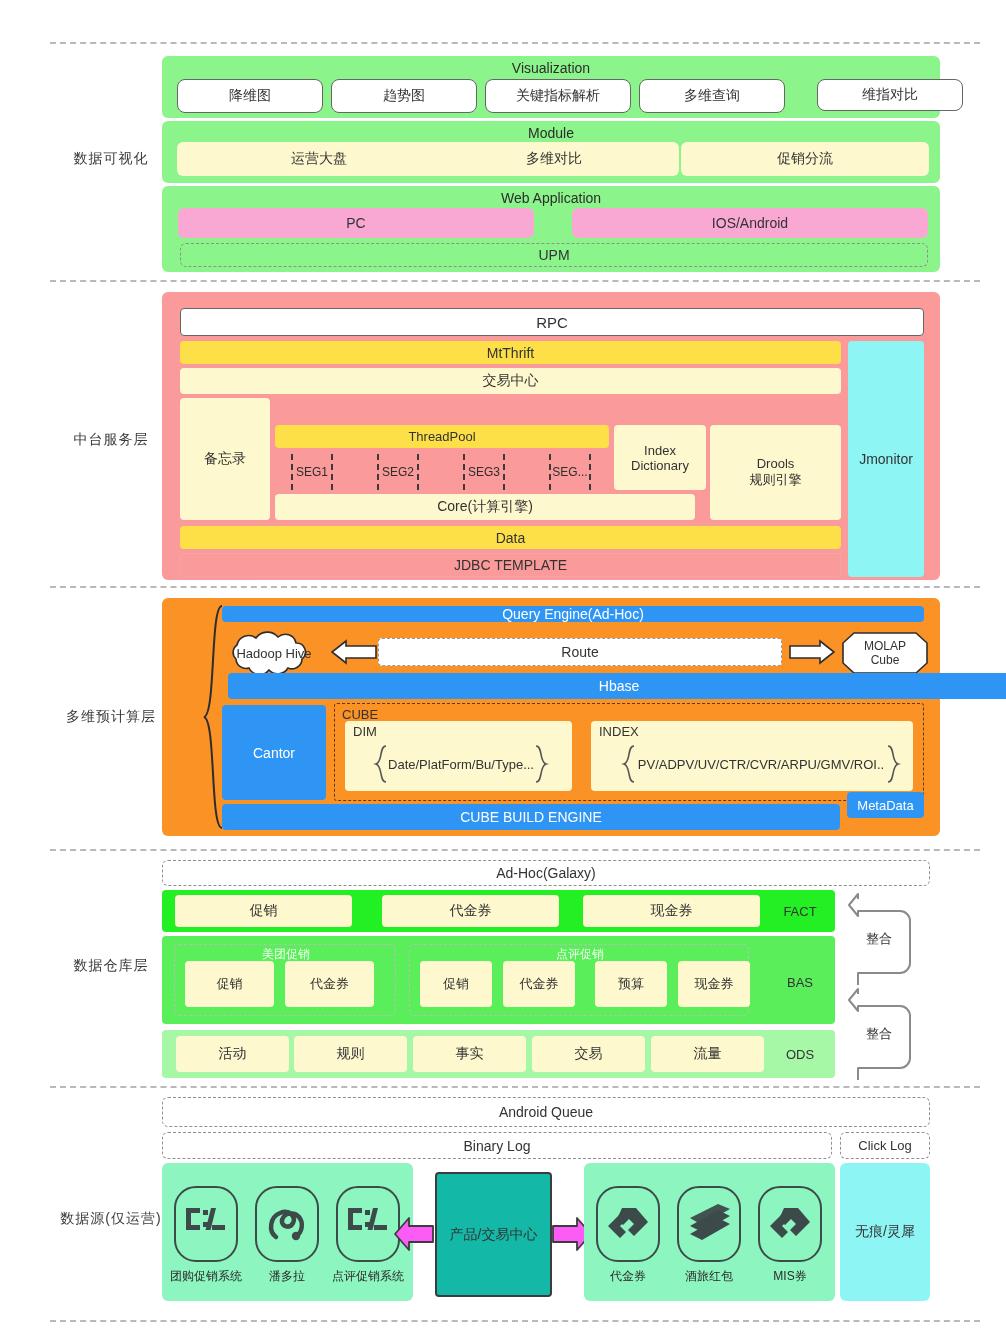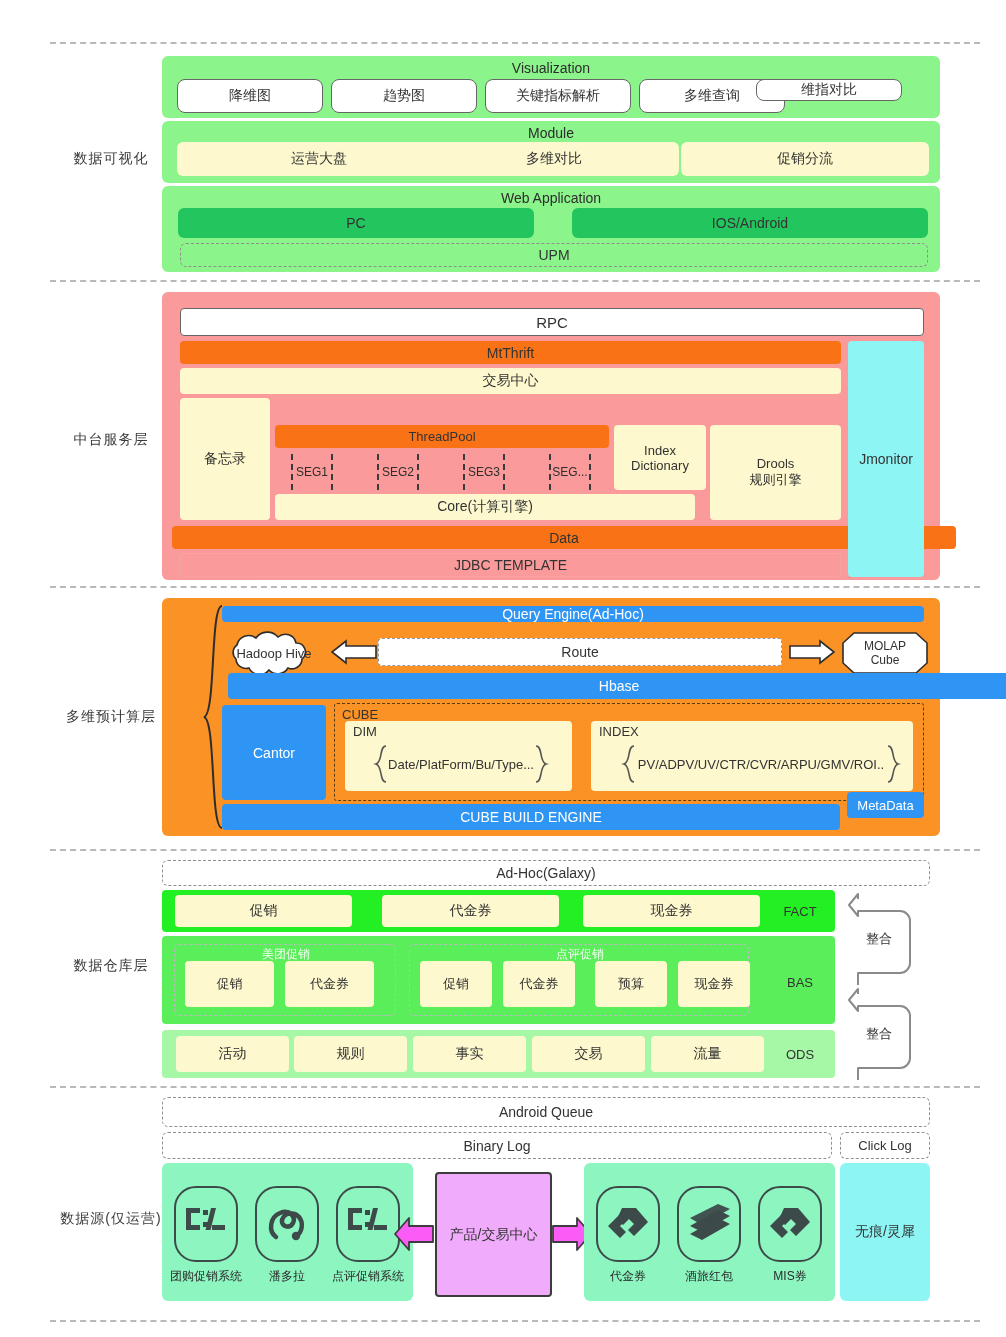--- a/index.html
+++ b/index.html
@@ -22,30 +22,30 @@
 
   
   .rb{border-radius:6px;}
   .rb4{border-radius:4px;}
   .rb8{border-radius:8px;}
 
   
   .c-green-band{background:#8bf58b;}
   .c-white-box{background:#ffffff;border:1.5px solid #666;}
   .c-cream{background:#fdf8cd;}
-  .c-mint{background:#22c55e;}
+  .c-mint{background:#f9a8d4;}
   .c-red-band{background:#fa9a9a;}
-  .c-mint2{background:#f97316;}
+  .c-mint2{background:#fde047;}
   .c-cyan{background:#8ef5f5;}
   .c-orange{background:#fb9226;}
   .c-blue{background:#2f95f5;}
   .c-fact{background:#23f023;}
   .c-bas{background:#5bee5b;}
   .c-ods{background:#a6f7a6;}
-  .c-magenta{background:#f0abfc;border:2px solid #3c3c3c;}
+  .c-magenta{background:#14b8a6;border:2px solid #3c3c3c;}
   .c-ds-mint{background:#8df5c0;}
 
   .dash-box{border:1.6px dashed #8f8f8f;border-radius:6px;background:transparent;}
   .dash-box-inner{border:1.4px dashed #9a9a9a;border-radius:5px;}
   .t12{font-size:12px;}
   .t13{font-size:13px;}
   .t14{font-size:14px;}
   .t15{font-size:15px;}
 
   .hdr{font-size:14px;color:#2d2d2d;}
@@ -77,21 +77,21 @@
   <div class="layer-label" style="top:957px;">数据仓库层</div>
   <div class="layer-label" style="top:1210px;">数据源(仅运营)</div>
 
   <div class="abs rb c-green-band" style="left:162px;top:56px;width:778px;height:62px;">
     <div class="abs ctr hdr" style="left:0;top:3px;width:778px;height:18px;">Visualization</div>
   </div>
   <div class="abs rb8 c-white-box ctr t14" style="left:177px;top:79px;width:146px;height:34px;">降维图</div>
   <div class="abs rb8 c-white-box ctr t14" style="left:331px;top:79px;width:146px;height:34px;">趋势图</div>
   <div class="abs rb8 c-white-box ctr t14" style="left:485px;top:79px;width:146px;height:34px;">关键指标解析</div>
   <div class="abs rb8 c-white-box ctr t14" style="left:639px;top:79px;width:146px;height:34px;">多维查询</div>
-  <div class="abs rb8 c-white-box ctr t14" style="left:756px;top:79px;width:146px;height:22px;">维指对比</div>
+  <div class="abs rb8 c-white-box ctr t14" style="left:817px;top:79px;width:146px;height:32px;">维指对比</div>
 
   <div class="abs rb c-green-band" style="left:162px;top:121px;width:778px;height:62px;">
     <div class="abs ctr hdr" style="left:0;top:3px;width:778px;height:18px;">Module</div>
   </div>
   <div class="abs rb c-cream ctr t14" style="left:177px;top:142px;width:284px;height:34px;">运营大盘</div>
   <div class="abs rb c-cream ctr t14" style="left:429px;top:142px;width:250px;height:34px;">多维对比</div>
   <div class="abs rb c-cream ctr t14" style="left:681px;top:142px;width:248px;height:34px;">促销分流</div>
 
   <div class="abs rb c-green-band" style="left:162px;top:186px;width:778px;height:86px;">
     <div class="abs ctr hdr" style="left:0;top:3px;width:778px;height:18px;">Web Application</div>
@@ -122,21 +122,21 @@
   <div class="abs rb4 c-cream ctr" style="left:614px;top:425px;width:92px;height:65px;flex-direction:column;">
     <span class="t13">Index</span>
     <span class="t13">Dictionary</span>
   </div>
 
   <div class="abs rb4 c-cream ctr" style="left:710px;top:425px;width:131px;height:95px;flex-direction:column;">
     <span class="t13">Drools</span>
     <span class="t13">规则引擎</span>
   </div>
 
-  <div class="abs rb4 c-mint2 ctr t14" style="left:172px;top:526px;width:784px;height:23px;">Data</div>
+  <div class="abs rb4 c-mint2 ctr t14" style="left:180px;top:526px;width:661px;height:23px;">Data</div>
   <div class="abs ctr t14" style="left:180px;top:553px;width:661px;height:24px;border:1.4px dotted #e8b0b0;border-radius:3px;">JDBC TEMPLATE</div>
 
   <div class="abs rb4 c-cyan ctr t14" style="left:848px;top:341px;width:76px;height:236px;">Jmonitor</div>
 
   <div class="abs rb c-orange" style="left:162px;top:598px;width:778px;height:238px;"></div>
 
   <svg class="abs" style="left:200px;top:604px;" width="26" height="226">
     <path d="M22 2 C10 2 16 110 4 113 C16 116 10 224 22 224" fill="none" stroke="#2d2d2d" stroke-width="2"></path>
   </svg>
 

